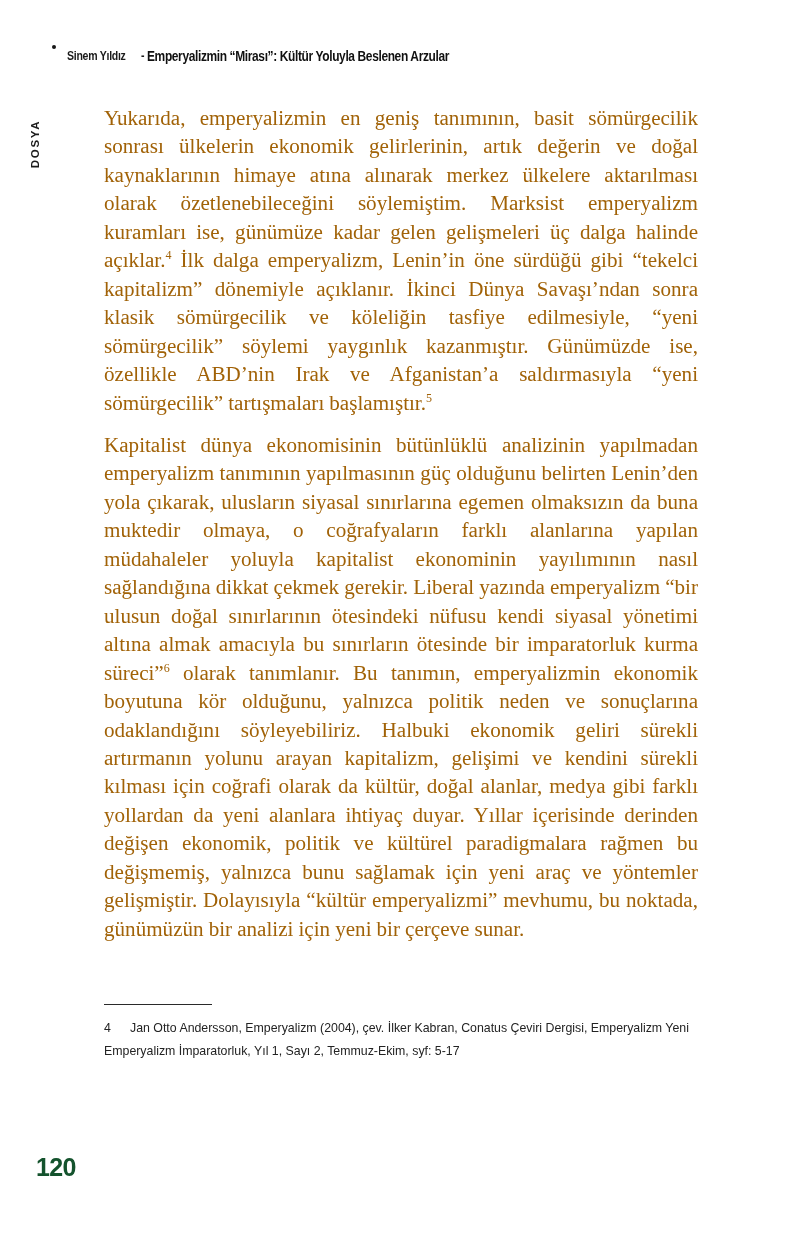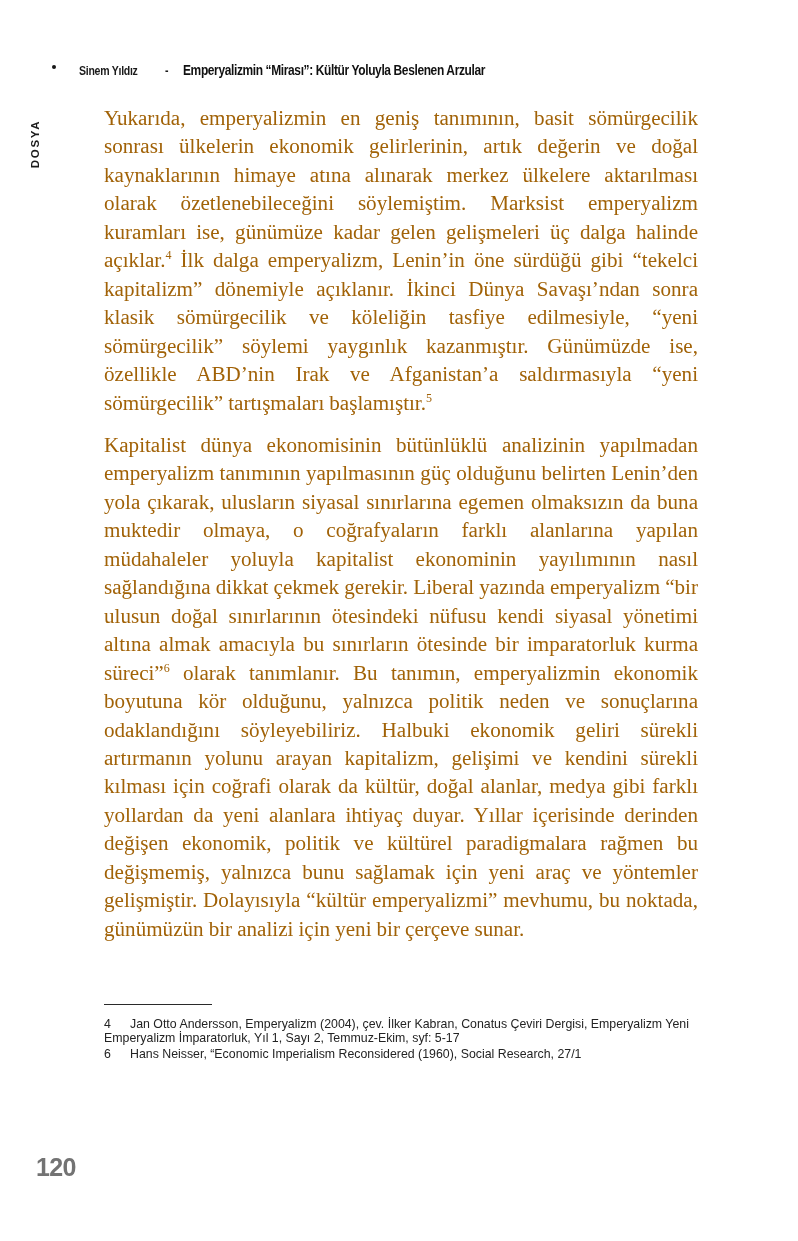--- a/index.html
+++ b/index.html
@@ -18,24 +18,24 @@
 
   .page {
     position: absolute;
     inset: 0;
   }
 
   
   .running-header {
     position: absolute;
     left: 52px;
-    top: 62px;
+    top: 48px;
     display: flex;
-    align-items: center;
-    gap: 12px;
+    align-items: flex-start;
+    gap: 0;
     white-space: nowrap;
   }
   .header-bullet {
     display: inline-block;
     width: 4px;
     height: 4px;
     border-radius: 50%;
     background: #161616;
     margin-right: 11px;
     position: relative;
@@ -131,21 +131,21 @@
   }
   .footnote-rule {
     width: 108px;
     height: 1px;
     background: #2a2a2a;
     margin-bottom: 12px;
   }
   .footnote {
     font-family: "Liberation Sans", sans-serif;
     font-size: 12.35px;
-    line-height: 14px;
+    line-height: 23px;
     color: #232323;
     margin: 0 0 2px 0;
     text-align: left;
     position: relative;
     padding-left: 0;
   }
   .footnote .fn-num {
     display: inline-block;
     width: 26px;
   }
@@ -155,21 +155,21 @@
 
   
   .page-number {
     position: absolute;
     left: 36px;
     top: 1153px;
     font-family: "Liberation Sans", sans-serif;
     font-size: 25px;
     font-weight: 700;
     letter-spacing: -0.6px;
-    color: #737373;
+    color: #14532d;
   }
 </style>
 </head>
 <body>
 
 <div class="page">
 
   <div class="running-header">
     <span class="header-bullet"></span>
     <span class="header-author">Sinem Yıldız</span>
@@ -184,20 +184,17 @@
   <div class="body-column">
     <p class="body-par" id="paragraph-1">Yukarıda, emperyalizmin en geniş tanımının, basit sömürgecilik sonrası ülkelerin ekonomik gelirlerinin, artık değerin ve doğal kaynaklarının himaye atına alınarak merkez ülkelere aktarılması olarak özetlenebileceğini söylemiştim. Marksist emperyalizm kuramları ise, günümüze kadar gelen gelişmeleri üç dalga halinde açıklar.<sup>4</sup> İlk dalga emperyalizm, Lenin’in öne sürdüğü gibi “tekelci kapitalizm” dönemiyle açıklanır. İkinci Dünya Savaşı’ndan sonra klasik sömürgecilik ve köleliğin tasfiye edilmesiyle, “yeni sömürgecilik” söylemi yaygınlık kazanmıştır. Günümüzde ise, özellikle ABD’nin Irak ve Afganistan’a saldırmasıyla “yeni sömürgecilik” tartışmaları başlamıştır.<sup>5</sup></p>
     <p class="body-par" id="paragraph-2">Kapitalist dünya ekonomisinin bütünlüklü analizinin yapılmadan emperyalizm tanımının yapılmasının güç olduğunu belirten Lenin’den yola çıkarak, ulusların siyasal sınırlarına egemen olmaksızın da buna muktedir olmaya, o coğrafyaların farklı alanlarına yapılan müdahaleler yoluyla kapitalist ekonominin yayılımının nasıl sağlandığına dikkat çekmek gerekir. Liberal yazında emperyalizm “bir ulusun doğal sınırlarının ötesindeki nüfusu kendi siyasal yönetimi altına almak amacıyla bu sınırların ötesinde bir imparatorluk kurma süreci”<sup>6</sup> olarak tanımlanır. Bu tanımın, emperyalizmin ekonomik boyutuna kör olduğunu, yalnızca politik neden ve sonuçlarına odaklandığını söyleyebiliriz. Halbuki ekonomik geliri sürekli artırmanın yolunu arayan kapitalizm, gelişimi ve kendini sürekli kılması için coğrafi olarak da kültür, doğal alanlar, medya gibi farklı yollardan da yeni alanlara ihtiyaç duyar. Yıllar içerisinde derinden değişen ekonomik, politik ve kültürel paradigmalara rağmen bu değişmemiş, yalnızca bunu sağlamak için yeni araç ve yöntemler gelişmiştir. Dolayısıyla “kültür emperyalizmi” mevhumu, bu noktada, günümüzün bir analizi için yeni bir çerçeve sunar.</p>
   </div>
 
   <div class="footnotes">
     <div class="footnote-rule"></div>
     <p class="footnote">
       <span class="fn-num">4</span><span class="fn-text">Jan Otto Andersson, Emperyalizm (2004), çev. İlker Kabran, Conatus Çeviri Dergisi, Emperyalizm Yeni Emperyalizm İmparatorluk, Yıl 1, Sayı 2, Temmuz-Ekim, syf: 5-17</span>
     </p>
-    <p class="footnote">
-      <span class="fn-num">6</span><span class="fn-text">Hans Neisser, “Economic Imperialism Reconsidered (1960), Social Research, 27/1</span>
-    </p>
   </div>
 
   <div class="page-number">120</div>
 
 </div>
 
 </body></html>

